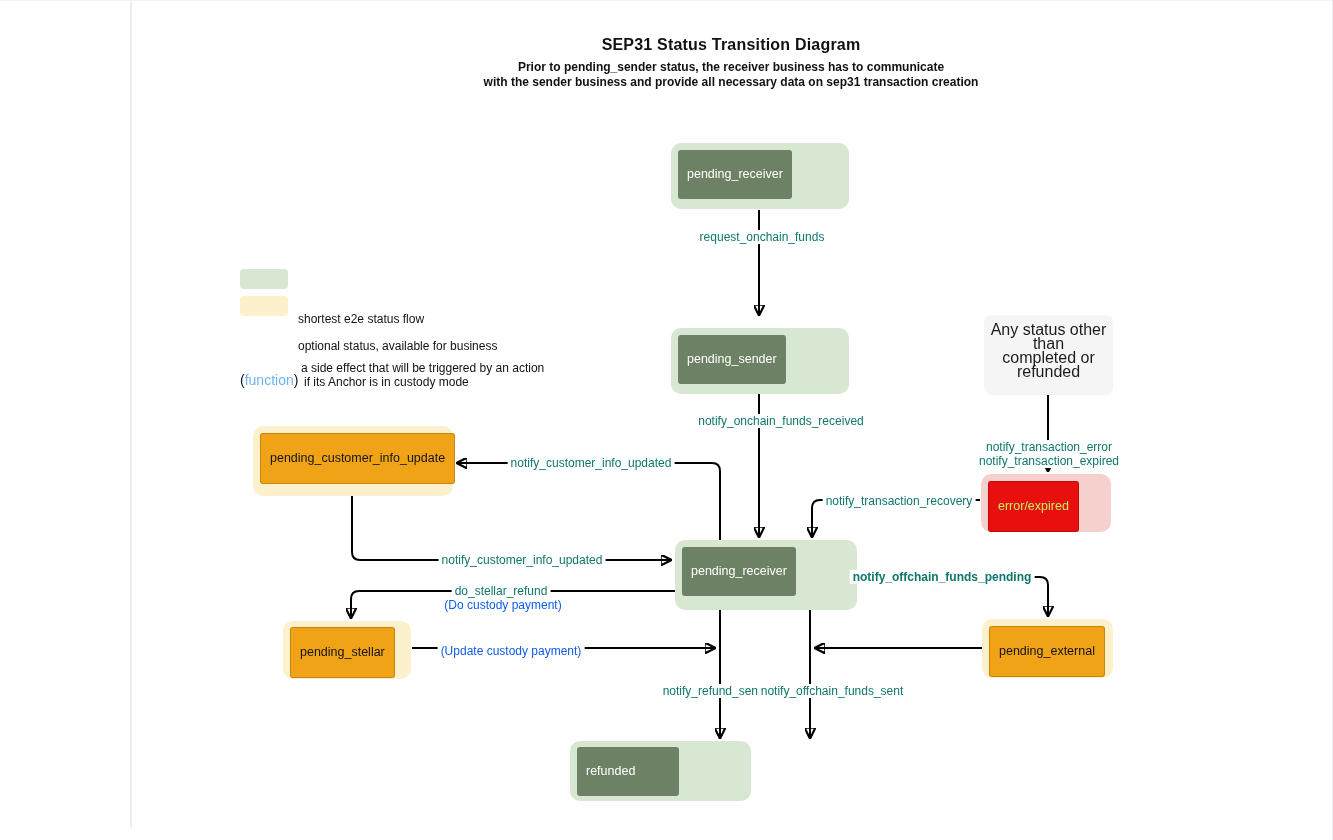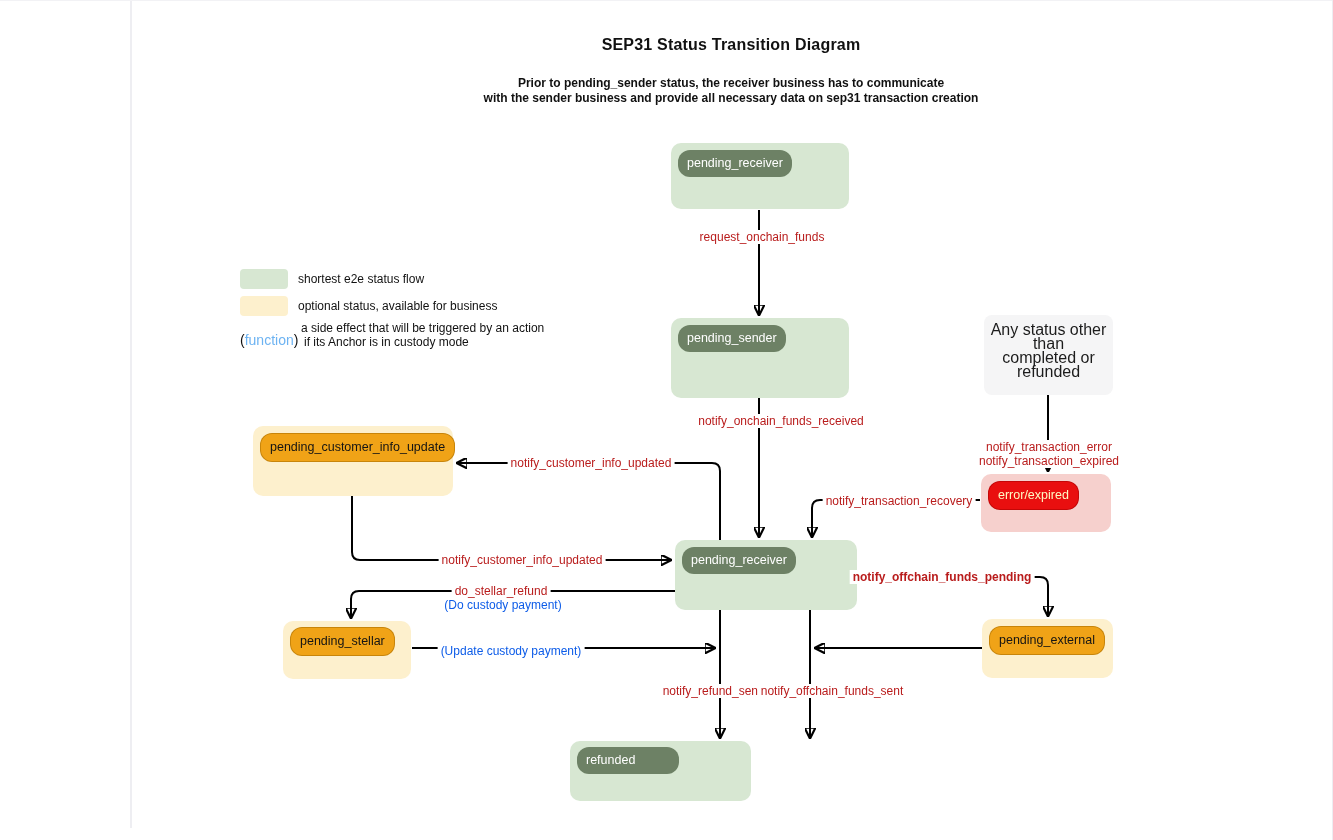--- a/index.html
+++ b/index.html
@@ -11,57 +11,57 @@
   }
   .page-rule-left  { position:absolute; left:130px; top:0; width:2px; height:828px; background:#eeeef2; }
   .page-rule-top   { position:absolute; left:0; top:0; width:1333px; height:1px; background:#f2f2f5; }
   .page-rule-right { position:absolute; right:0; top:0; width:1px; height:840px; background:#ededf1; }
 
   .title {
     position:absolute; left:131px; right:2px; top:36px;
     text-align:center; font-size:16px; font-weight:bold; letter-spacing:.2px;
   }
   .subtitle {
-    position:absolute; left:131px; right:2px; top:76px;
+    position:absolute; left:131px; right:2px; top:60px;
     text-align:center; font-size:12px; font-weight:bold; line-height:15px;
   }
 
   .edges { position:absolute; left:0; top:0; width:1333px; height:840px; z-index:1; }
   .edges path { stroke:#000; stroke-width:2; fill:none; }
 
   .node { position:absolute; border-radius:10px; z-index:2; }
   .node-green  { background:var(--green-node,#d7e7d2); }
   .node-yellow { background:var(--yellow-node,#fdf0cd); }
   .node-pink   { background:var(--pink-node,#f6d0cd); }
 
   .badge {
     position:absolute; left:7px; top:7px;
-    display:inline-block; padding:5px 9px; border-radius:12px;
+    display:inline-block; padding:16px 9px; border-radius:3px;
     font-size:12.5px; line-height:1.35; white-space:nowrap; box-sizing:border-box;
   }
   .badge-green  { background:var(--green-badge,#6d8165); color:#fff; min-width:102px; }
   .badge-orange { background:var(--orange-badge,#f0a317); color:#141414; border:1px solid rgba(168,110,0,.55); }
-  .badge-red    { background:var(--red-badge,#e90f0f); color:#fef9c3; border:1px solid rgba(160,0,0,.5); }
+  .badge-red    { background:var(--red-badge,#e90f0f); color:#bef264; border:1px solid rgba(160,0,0,.5); }
 
   .note {
     position:absolute; background:var(--gray-node,#f5f5f6); border-radius:8px;
     font-size:16px; line-height:14px; text-align:center; padding-top:8px;
     box-sizing:border-box; z-index:2; color:#1c1c1c;
   }
 
   .edge-label {
     position:absolute; transform:translate(-50%,-50%);
     font-size:12px; white-space:nowrap; background:#fff; padding:0 3px;
-    z-index:3; color:#b91c1c;
+    z-index:3; color:#0f766e;
   }
   .edge-label.stacked { text-align:center; line-height:14px;margin-top:20px; }
   .edge-label.blue { color:var(--custody-label-blue,#0d5ce8); }
 
   .legend-swatch { position:absolute; width:48px; height:20px; border-radius:4px; z-index:2; }
-  .legend-text   { position:absolute; font-size:12px; line-height:13px; z-index:2; }
+  .legend-text   { position:absolute; font-size:12px; line-height:13px; z-index:2;margin-top:40px; }
   .fn-word { color:var(--function-blue,#6db3f2); }
 </style>
 </head>
 <body>
 
 <div class="canvas">
 
   <div class="page-rule-left"></div>
   <div class="page-rule-top"></div>
   <div class="page-rule-right"></div>
@@ -99,21 +99,21 @@
     <path d="M720,610 V737" marker-end="url(#arrow)"></path>
     <path d="M810,610 V737" marker-end="url(#arrow)"></path>
     <path d="M857,577 H1040 Q1048,577 1048,585 V615" marker-end="url(#arrow)"></path>
     <path d="M982,648 H816" marker-end="url(#arrow)"></path>
   </svg>
 
   <div class="node node-green" style="left:671px; top:143px; width:178px; height:66px;">
     <span class="badge badge-green">pending_receiver</span>
   </div>
 
-  <div class="node node-green" style="left:671px; top:318px; width:178px; height:80px;">
+  <div class="node node-green" style="left:671px; top:328px; width:178px; height:66px;">
     <span class="badge badge-green">pending_sender</span>
   </div>
 
   <div class="note" style="left:984px; top:315px; width:129px; height:80px;">
     <div>Any status other than</div>
     <div>completed or refunded</div>
   </div>
 
   <div class="node node-pink" style="left:981px; top:474px; width:130px; height:58px;">
     <span class="badge badge-red">error/expired</span>

